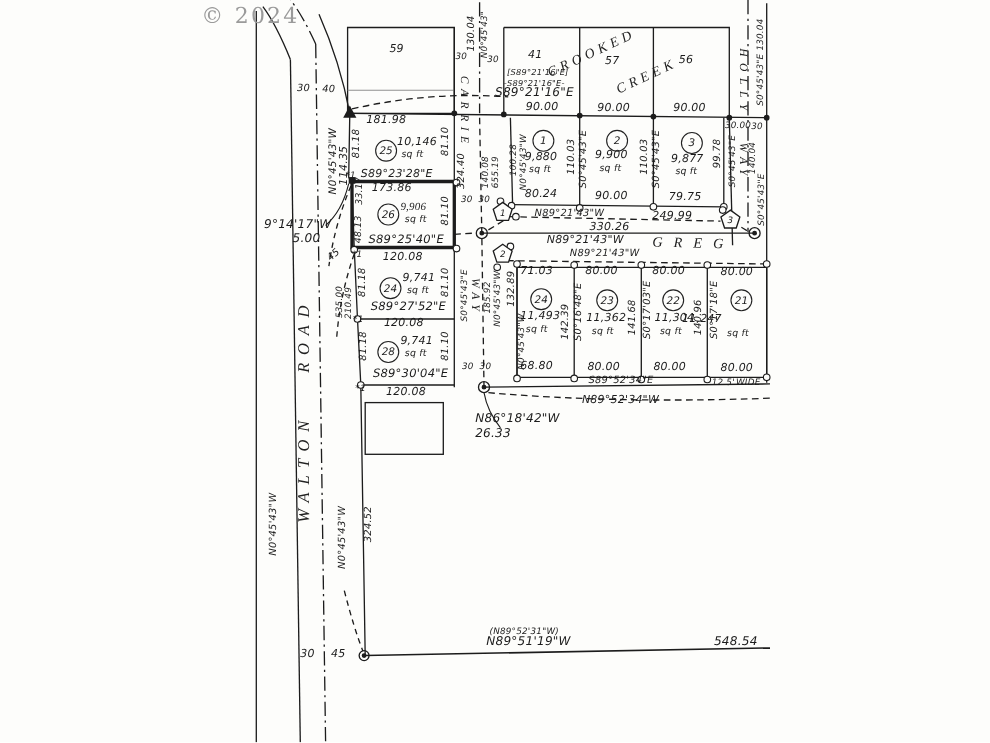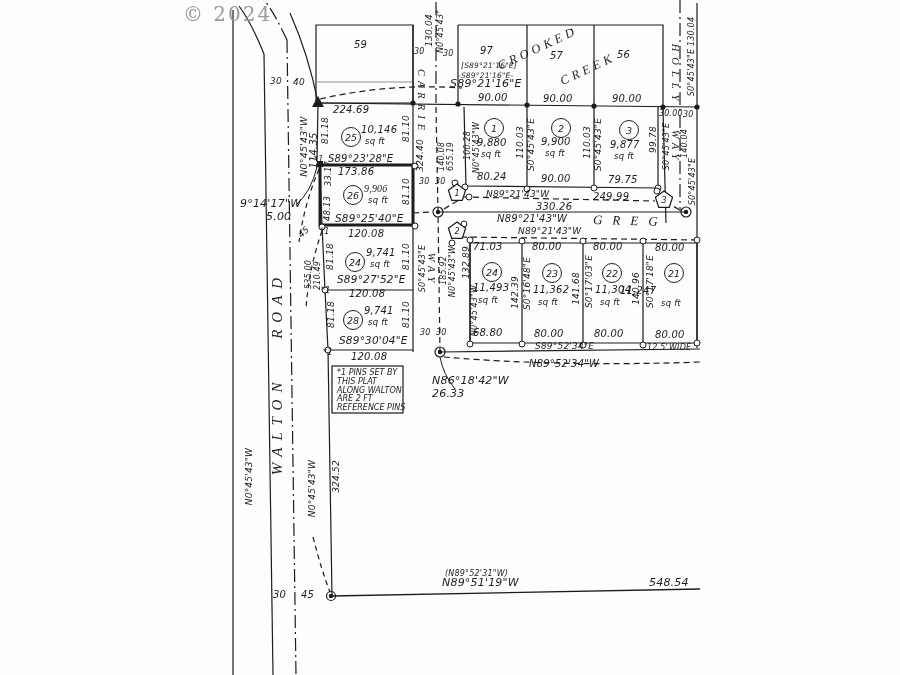--- a/index.html
+++ b/index.html
@@ -198,25 +198,25 @@
   <div class="lab v s8" style="left:664px;top:176px;width:56px;">S0°45'43"E</div>
 
   <div class="lab s75" style="left:461px;top:60px;">[S89°21'16"E]</div>
   <div class="lab s75" style="left:458px;top:70px;">-S89°21'16"E-</div>
   <div class="lab s11" style="left:450px;top:78px;">S89°21'16"E</div>
   <div class="lab s10" style="left:478px;top:92px;">90.00</div>
   <div class="lab s10" style="left:543px;top:93px;">90.00</div>
   <div class="lab s10" style="left:612px;top:93px;">90.00</div>
 
   <div class="lab s10" style="left:354px;top:39px;">59</div>
-  <div class="lab s10" style="left:480px;top:45px;">97</div>
+  <div class="lab s10" style="left:480px;top:45px;">41</div>
   <div class="lab s10" style="left:550px;top:50px;text-align:center;">57</div>
   <div class="lab s10" style="left:617px;top:49px;">56</div>
 
-  <div class="lab s10" style="left:333px;top:104px;">224.69</div>
+  <div class="lab s10" style="left:333px;top:104px;">181.98</div>
   <div class="circ" style="left:341px;top:127px;">25</div>
   <div class="lab s10" style="left:361px;top:124px;">10,146</div>
   <div class="lab s85" style="left:365px;top:136px;">sq ft</div>
   <div class="lab v s9" style="left:307px;top:125px;width:36px;">81.18</div>
   <div class="lab v s9" style="left:388px;top:123px;width:36px;">81.10</div>
   <div class="lab s8" style="left:314px;top:154px;">*1</div>
   <div class="lab s10" style="left:328px;top:153px;">S89°23'28"E</div>
   <div class="lab s10" style="left:338px;top:166px;">173.86</div>
 
   <div class="circ" style="left:343px;top:185px;">26</div>
@@ -312,25 +312,18 @@
   <div class="lab s85" style="left:661px;top:298px;">sq ft</div>
   <div class="lab s10" style="left:655px;top:329px;">80.00</div>
 
   <div class="lab s9" style="left:535px;top:341px;">S89°52'34"E</div>
   <div class="lab s8" style="left:647px;top:342px;">12.5'</div>
   <div class="lab s8" style="left:669px;top:342px;">WIDE</div>
   <div class="lab s10" style="left:529px;top:358px;">N89°52'34"W</div>
   <div class="lab s11" style="left:432px;top:375px;">N86°18'42"W</div>
   <div class="lab s11" style="left:432px;top:388px;">26.33</div>
 
-  <div class="note">
-    <div>*1 PINS SET BY</div>
-    <div>THIS PLAT</div>
-    <div>ALONG WALTON</div>
-    <div>ARE 2 FT</div>
-    <div>REFERENCE PINS</div>
-  </div>
 
   <div class="lab s8" style="left:445px;top:568px;">(N89°52'31"W)</div>
   <div class="lab s11" style="left:442px;top:577px;">N89°51'19"W</div>
   <div class="lab s11" style="left:649px;top:577px;">548.54</div>
 
 </div>
 
 </body></html>

